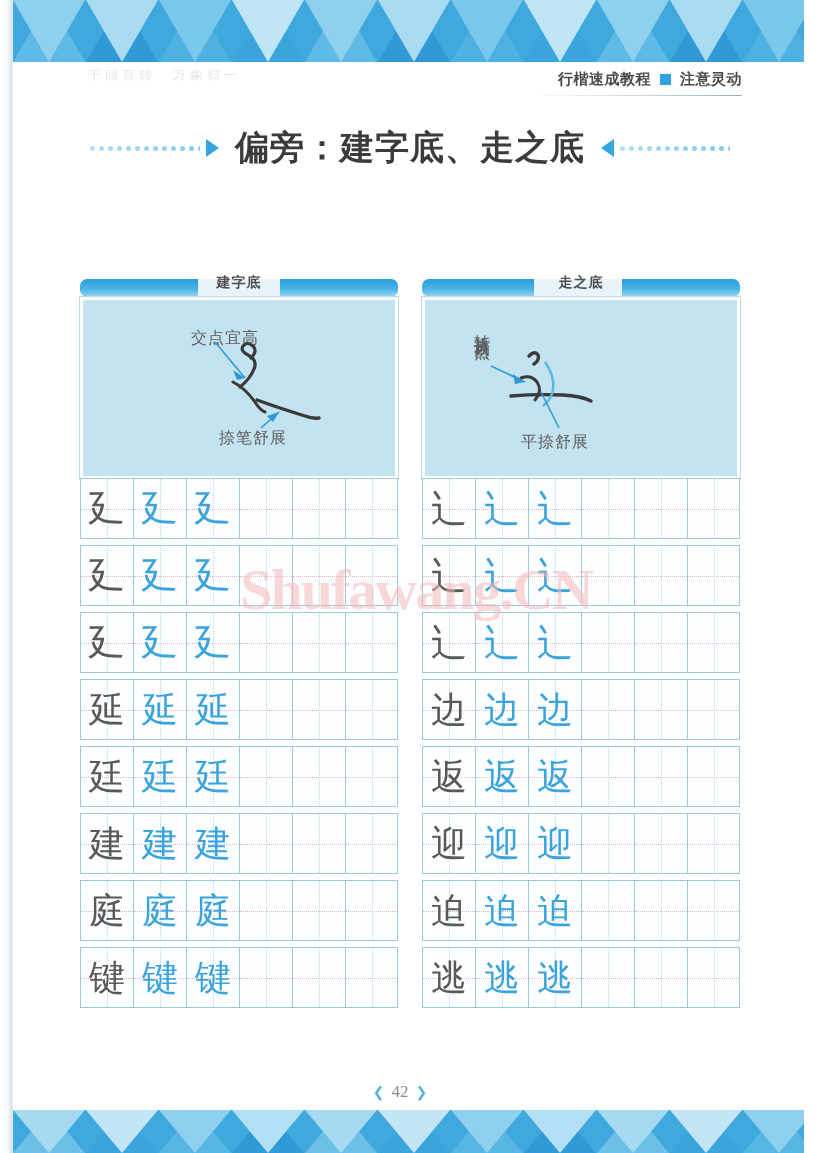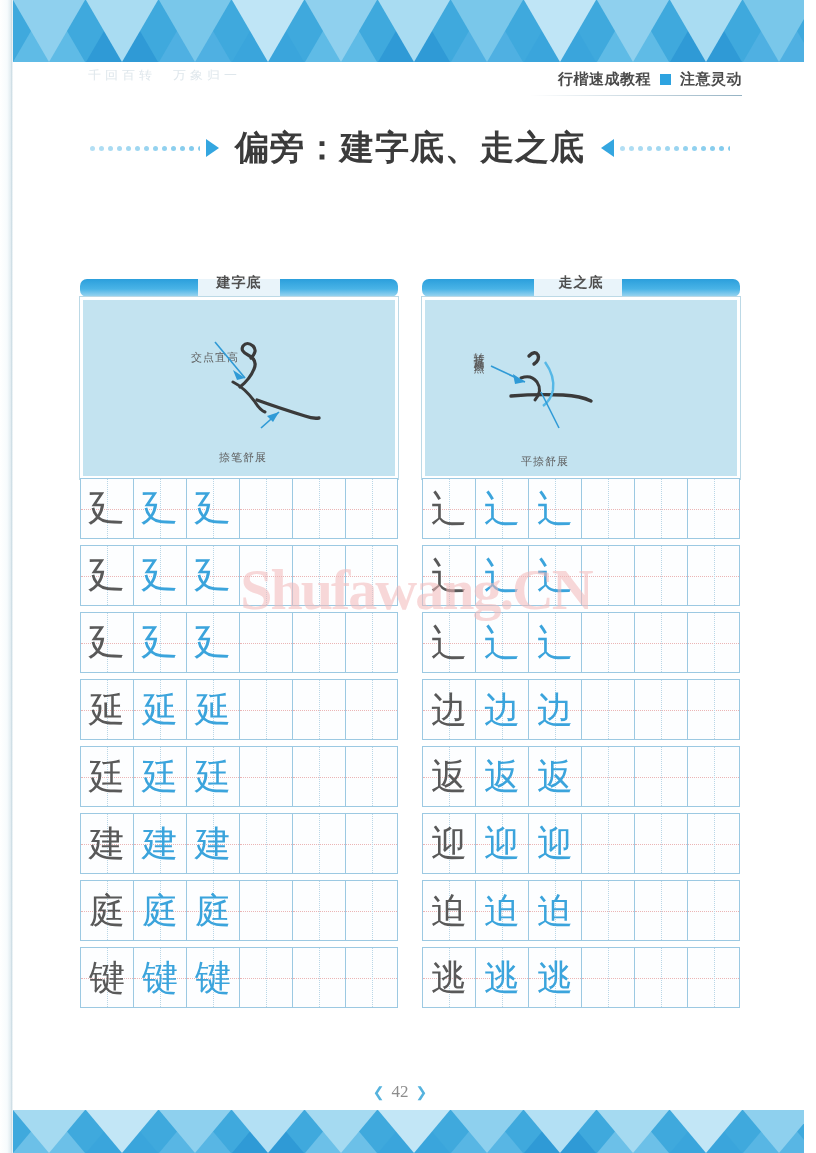--- a/index.html
+++ b/index.html
@@ -60,22 +60,22 @@
   .panel{width:318px;}
   .panel-head{height:18px;position:relative;
     background:linear-gradient(180deg,#2b9fdc 0%,#49b3e6 55%,#9fd6f0 100%);border-radius:7px;}
   .panel-head .ph-cut{position:absolute;top:0;height:18px;background:#e9f4fa;}
   .panel-head-label{position:absolute;left:0;right:0;top:-5px;text-align:center;
     font-size:14px;font-weight:bold;color:#4f4f4f;
     font-family:"Liberation Serif","DejaVu Serif",serif;letter-spacing:1px;}
   .panel-body{height:176px;background:#c3e3f0;border:3px solid #ffffff;
     box-shadow:0 0 0 1px #bcd9e6;position:relative;overflow:hidden;}
 
-  .ann{position:absolute;font-size:11px;color:#5d5d5d;
-    font-family:"Liberation Serif","DejaVu Serif",serif;letter-spacing:1px;white-space:nowrap;margin-top:22px;}
+  .ann{position:absolute;font-size:16px;color:#5d5d5d;
+    font-family:"Liberation Serif","DejaVu Serif",serif;letter-spacing:1px;white-space:nowrap;}
   .ann-v{writing-mode:vertical-rl;letter-spacing:2px;}
 
   
   .grids{position:absolute;left:80px;top:478px;width:660px;
     display:flex;justify-content:space-between;}
   .gcol{width:318px;}
   .grow{display:flex;margin-bottom:6px;}
   .cell{width:53px;height:61px;box-sizing:border-box;
     border:1px solid #9cc9e2;border-right:none;background:#fdfeff;
     position:relative;display:flex;align-items:center;justify-content:center;}

